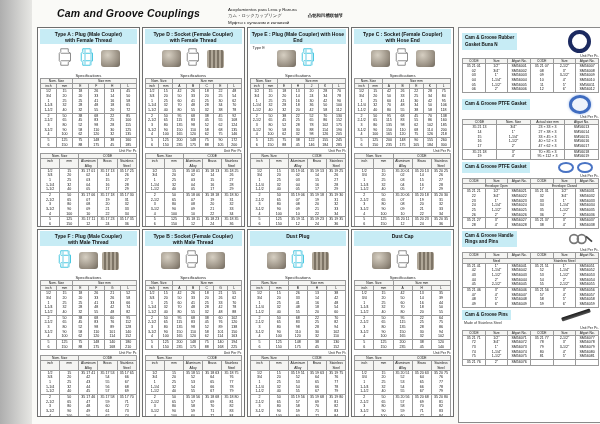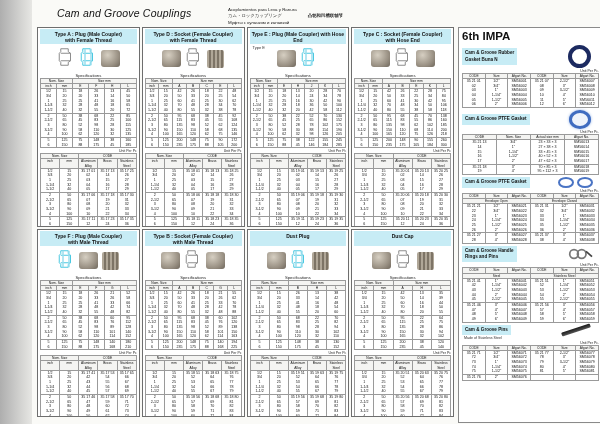--- a/index.html
+++ b/index.html
@@ -1,21 +1,21 @@
 <!DOCTYPE html>
 <html><head>
 <meta charset="utf-8">
 <style>
   html,body{margin:0;padding:0;background:#c8c8c8}
   .page{position:relative;width:600px;height:424px;background:#fafaf7;overflow:hidden;
         font-family:"Liberation Sans",sans-serif;color:#111}
   .page::before{content:"";position:absolute;left:0;top:0;width:32px;height:100%;
         background:linear-gradient(90deg,#aeaeae,#e7e7e4);pointer-events:none}
   
-  .hdr-title{position:absolute;left:57px;top:7px;font-style:italic;font-weight:normal;
+  .hdr-title{position:absolute;left:57px;top:7px;font-style:italic;font-weight:bold;
         font-size:10.5px;letter-spacing:.2px}
   .hdr-subs{position:absolute;left:228px;top:7px;font-size:4.4px;line-height:1.45;color:#222}
   .hdr-subs .row2 b{margin-left:26px;font-weight:bold}
   
   .main{position:absolute;left:37px;top:27px;width:560px;height:393px}
   .grid{position:absolute;left:0;top:0;width:417px;height:392px;display:grid;
         grid-template-columns:repeat(4,1fr);grid-template-rows:200px 188px;gap:2px}
   .panel{border:1px solid #6e6e6e;background:#fff;padding:1px 2px;overflow:hidden;
         display:flex;flex-direction:column}
   .band{background:#c7ecf5;text-align:center;font-size:5px;font-weight:bold;line-height:1.3;
@@ -2094,21 +2094,20 @@
                   <div class="ln">82</div>
                   <div class="ln">83</div>
                   <div class="ln">84</div>
                 </td>
               </tr>
             </tbody>
           </table>
         </div>
       </div>
     <div class="impa" id="impa">
-      <div class="impa-heading">6th IMPA</div>
     <div class="sec">
           <div class="srow">
             <div class="band2">
               <div>Cam &amp; Groove Rubber</div>
               <div>Gasket Buna N</div>
             </div>
             <div class="oring"></div>
           </div>
           <div class="unit">Unit Per Pc.</div>
           <table>

